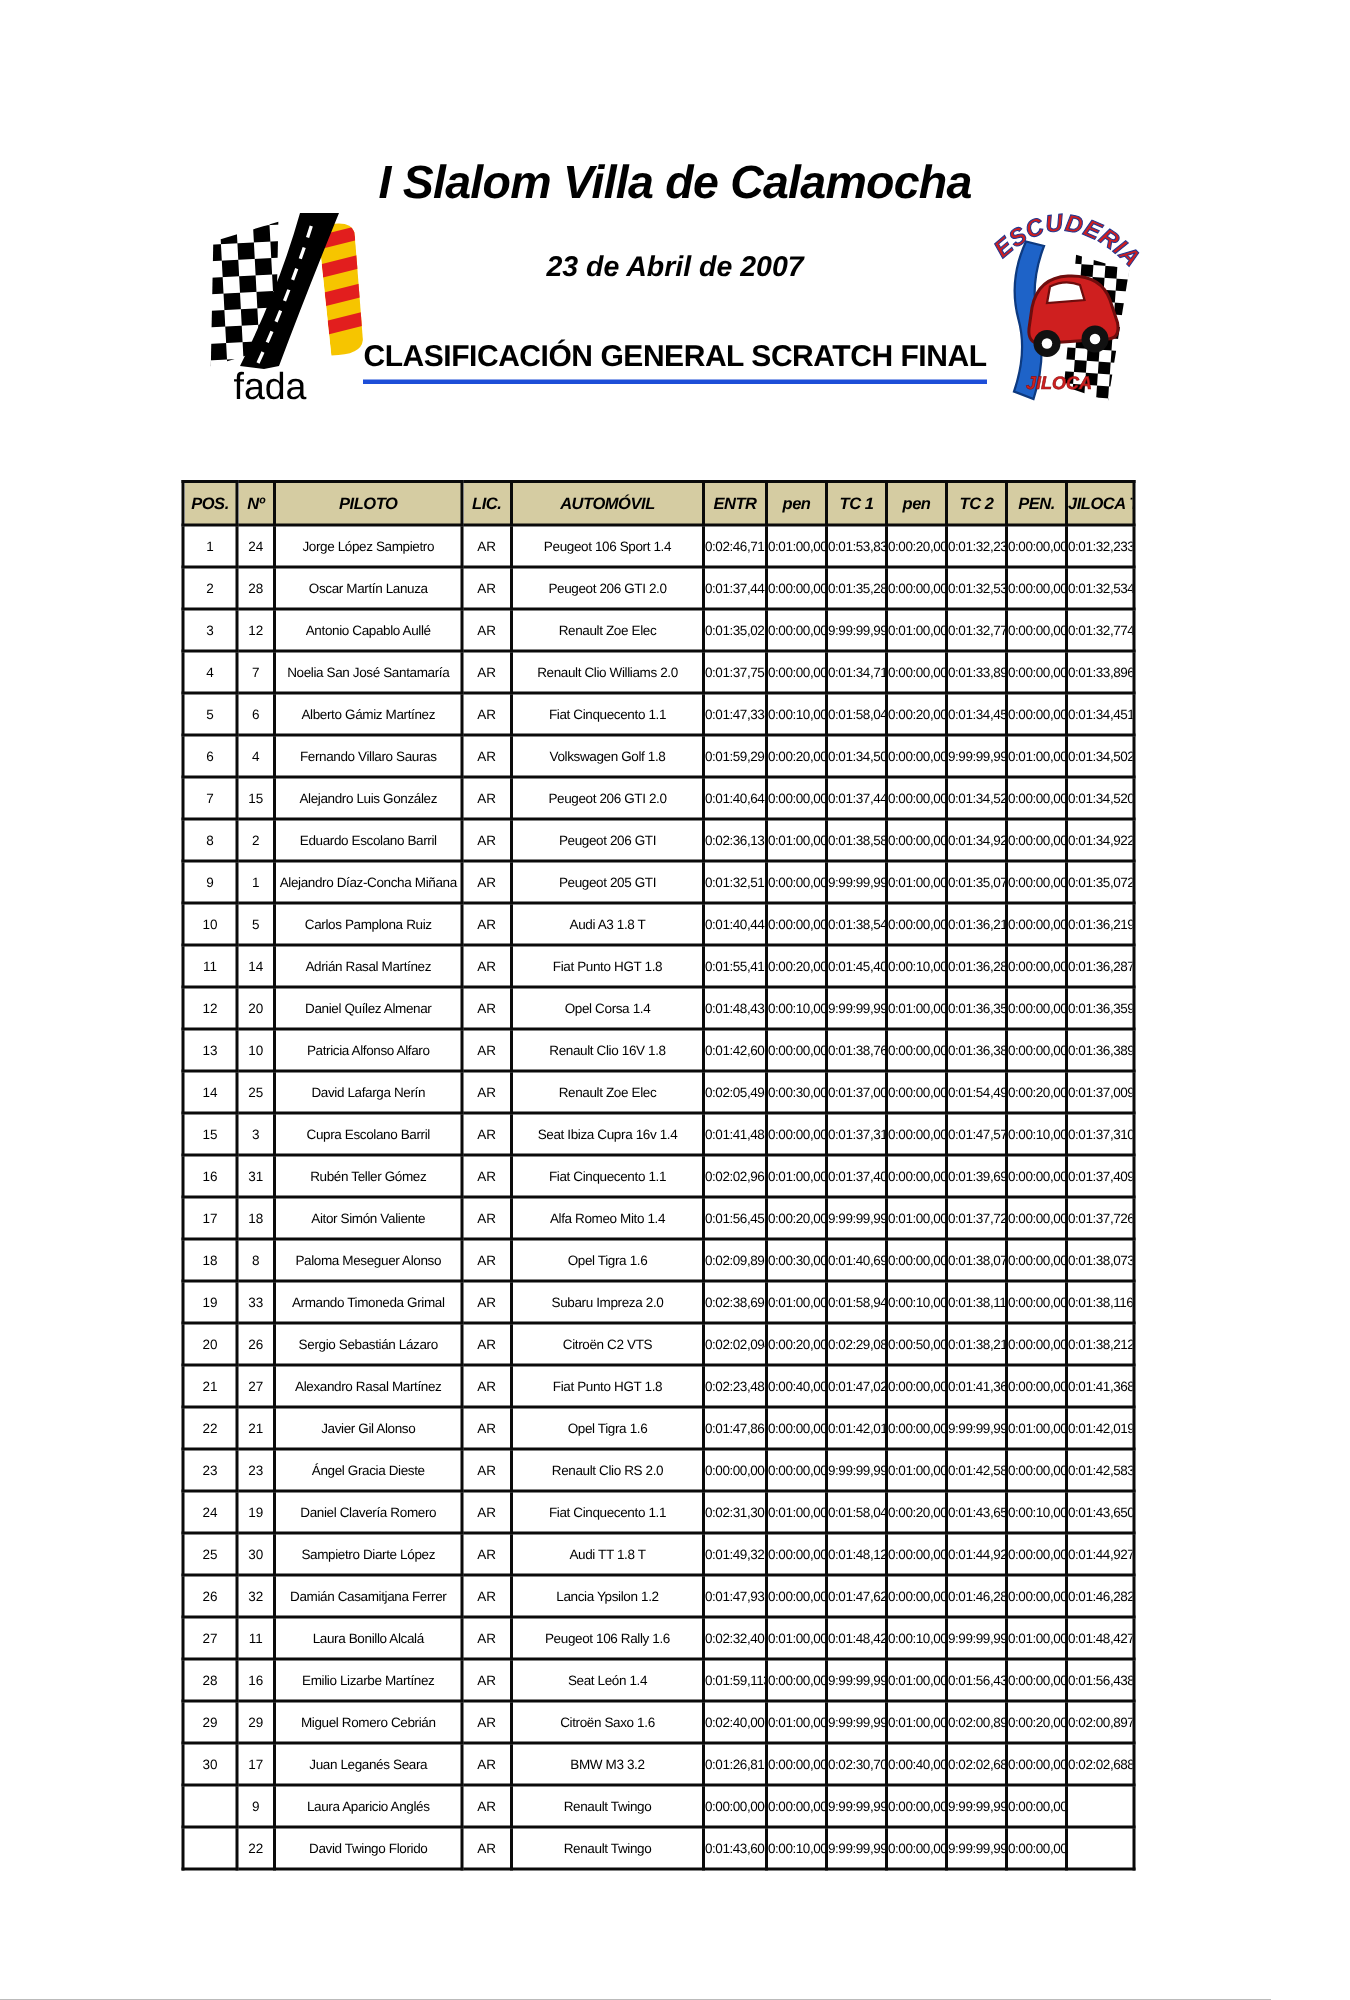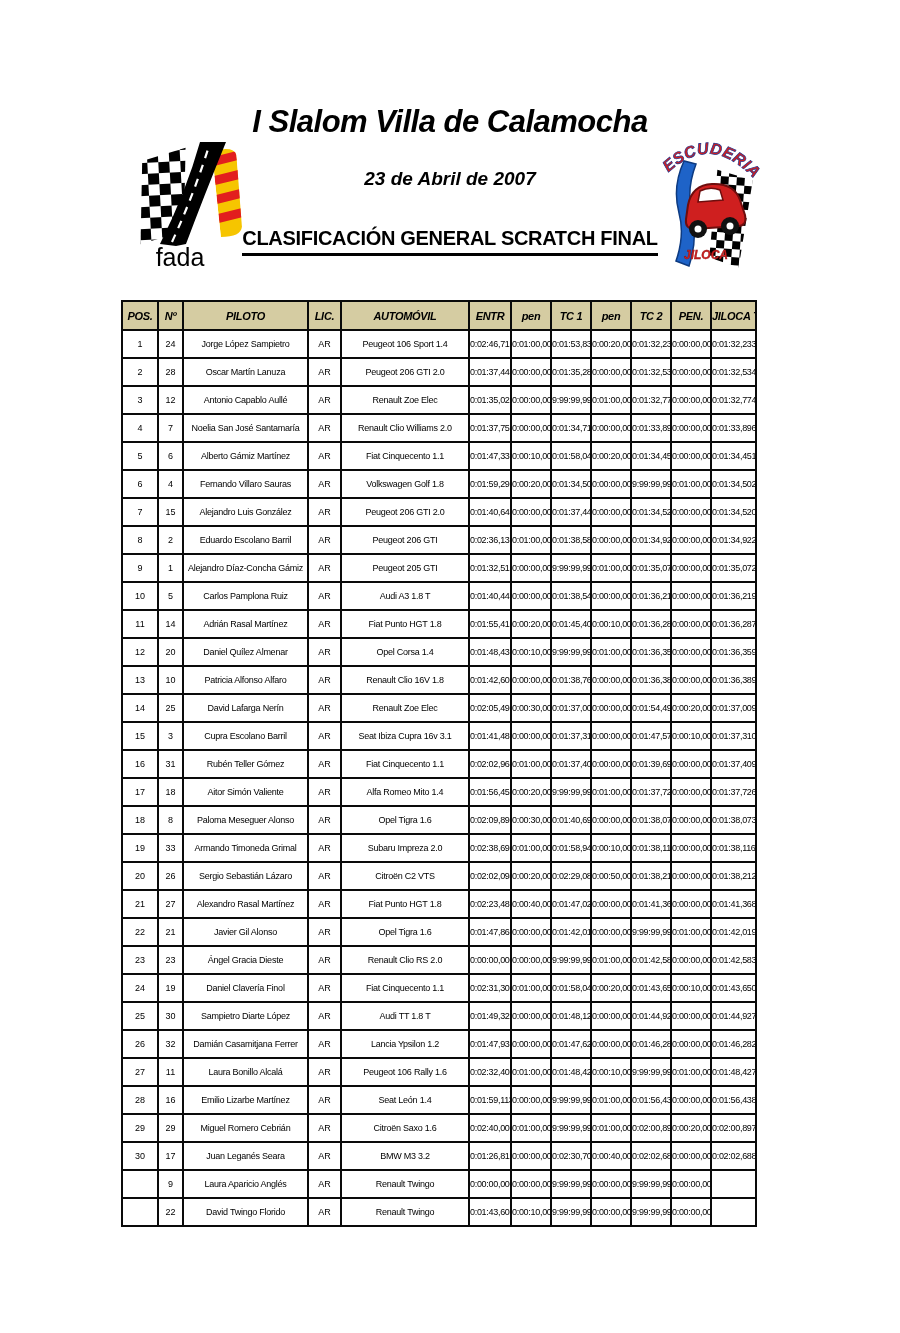--- a/index.html
+++ b/index.html
@@ -14,27 +14,27 @@
     position:absolute;left:0;right:0;top:104px;
     font-size:31px;font-weight:bold;font-style:italic;letter-spacing:-0.5px;
   }
   .event-date{
     position:absolute;left:0;right:0;top:168px;
     font-size:19px;font-weight:bold;font-style:italic;
   }
   .heading-wrap{position:absolute;left:0;right:0;top:227px;}
   .classification-heading{
     display:inline-block;font-size:20px;font-weight:bold;letter-spacing:-0.3px;
-    border-bottom:3px solid #000000;padding-bottom:3px;
+    border-bottom:3px solid #1d4ed8;padding-bottom:3px;
   }
   .logo-left{position:absolute;left:138px;top:140px;width:110px;height:130px;}
   .logo-right{position:absolute;left:654px;top:129px;width:110px;height:140px;}
   
   table.results{
-    position:absolute;left:121px;top:300px;width:634px;
+    position:absolute;left:121px;top:320px;width:634px;
     border-collapse:collapse;table-layout:fixed;
   }
   table.results th, table.results td{
     border:2px solid #0a0a0a;text-align:center;vertical-align:middle;
     overflow:hidden;white-space:nowrap;padding:0;
   }
   table.results th{
     background:var(--header-bg,#d5cca2);
     font-style:italic;font-weight:bold;font-size:11px;letter-spacing:-0.3px;
     height:27px;
@@ -274,21 +274,21 @@
           <td class="c6">0:01:00,000</td>
           <td class="c7">0:01:38,583</td>
           <td class="c8">0:00:00,000</td>
           <td class="c9">0:01:34,922</td>
           <td class="c10">0:00:00,000</td>
           <td class="c11">0:01:34,922</td>
         </tr>
         <tr>
           <td class="c0">9</td>
           <td class="c1">1</td>
-          <td class="c2">Alejandro Díaz-Concha Gámiz</td>
+          <td class="c2">Alejandro Díaz-Concha Miñana</td>
           <td class="c3">AR</td>
           <td class="c4">Peugeot 205 GTI</td>
           <td class="c5">0:01:32,515</td>
           <td class="c6">0:00:00,000</td>
           <td class="c7">9:99:99,999</td>
           <td class="c8">0:01:00,000</td>
           <td class="c9">0:01:35,072</td>
           <td class="c10">0:00:00,000</td>
           <td class="c11">0:01:35,072</td>
         </tr>
@@ -360,21 +360,21 @@
           <td class="c8">0:00:00,000</td>
           <td class="c9">0:01:54,497</td>
           <td class="c10">0:00:20,000</td>
           <td class="c11">0:01:37,009</td>
         </tr>
         <tr>
           <td class="c0">15</td>
           <td class="c1">3</td>
           <td class="c2">Cupra Escolano Barril</td>
           <td class="c3">AR</td>
-          <td class="c4">Seat Ibiza Cupra 16v 3.1</td>
+          <td class="c4">Seat Ibiza Cupra 16v 1.4</td>
           <td class="c5">0:01:41,485</td>
           <td class="c6">0:00:00,000</td>
           <td class="c7">0:01:37,310</td>
           <td class="c8">0:00:00,000</td>
           <td class="c9">0:01:47,572</td>
           <td class="c10">0:00:10,000</td>
           <td class="c11">0:01:37,310</td>
         </tr>
         <tr>
           <td class="c0">16</td>
@@ -484,21 +484,21 @@
           <td class="c6">0:00:00,000</td>
           <td class="c7">9:99:99,999</td>
           <td class="c8">0:01:00,000</td>
           <td class="c9">0:01:42,583</td>
           <td class="c10">0:00:00,000</td>
           <td class="c11">0:01:42,583</td>
         </tr>
         <tr>
           <td class="c0">24</td>
           <td class="c1">19</td>
-          <td class="c2">Daniel Clavería Finol</td>
+          <td class="c2">Daniel Clavería Romero</td>
           <td class="c3">AR</td>
           <td class="c4">Fiat Cinquecento 1.1</td>
           <td class="c5">0:02:31,301</td>
           <td class="c6">0:01:00,000</td>
           <td class="c7">0:01:58,042</td>
           <td class="c8">0:00:20,000</td>
           <td class="c9">0:01:43,650</td>
           <td class="c10">0:00:10,000</td>
           <td class="c11">0:01:43,650</td>
         </tr>

